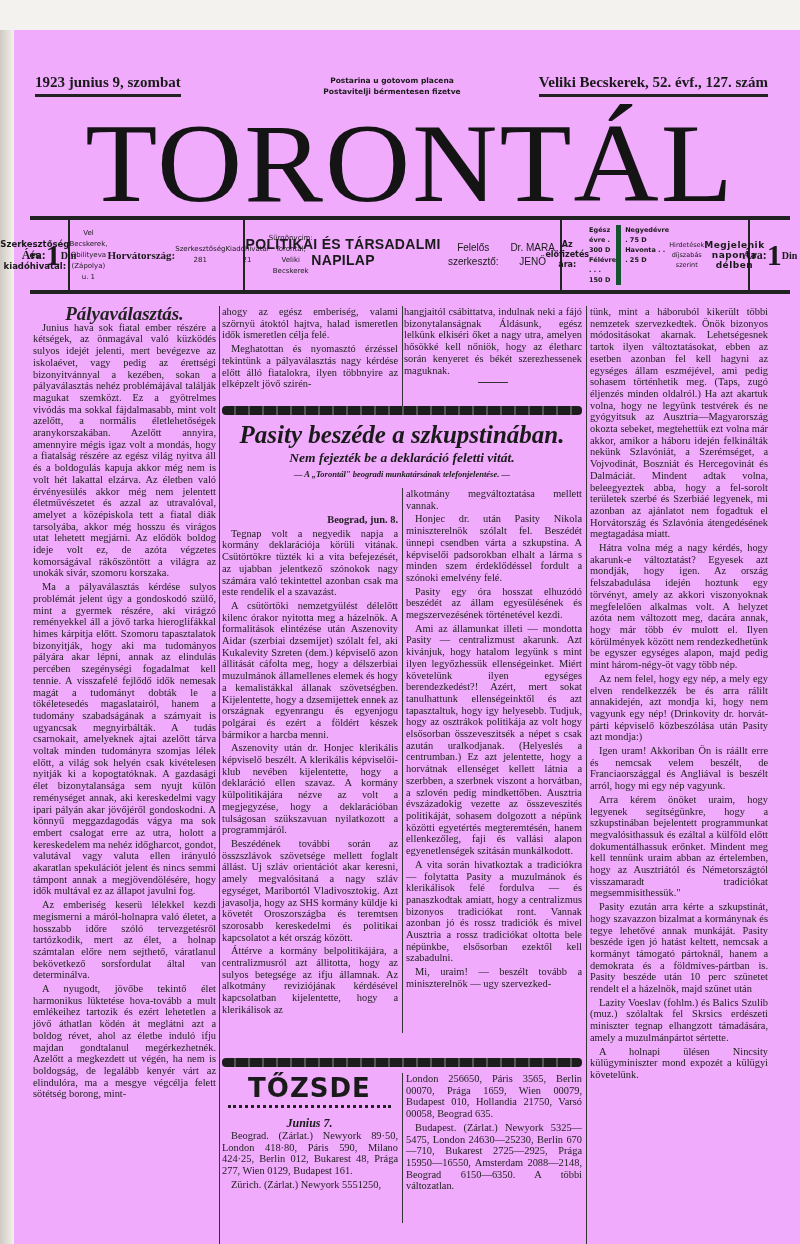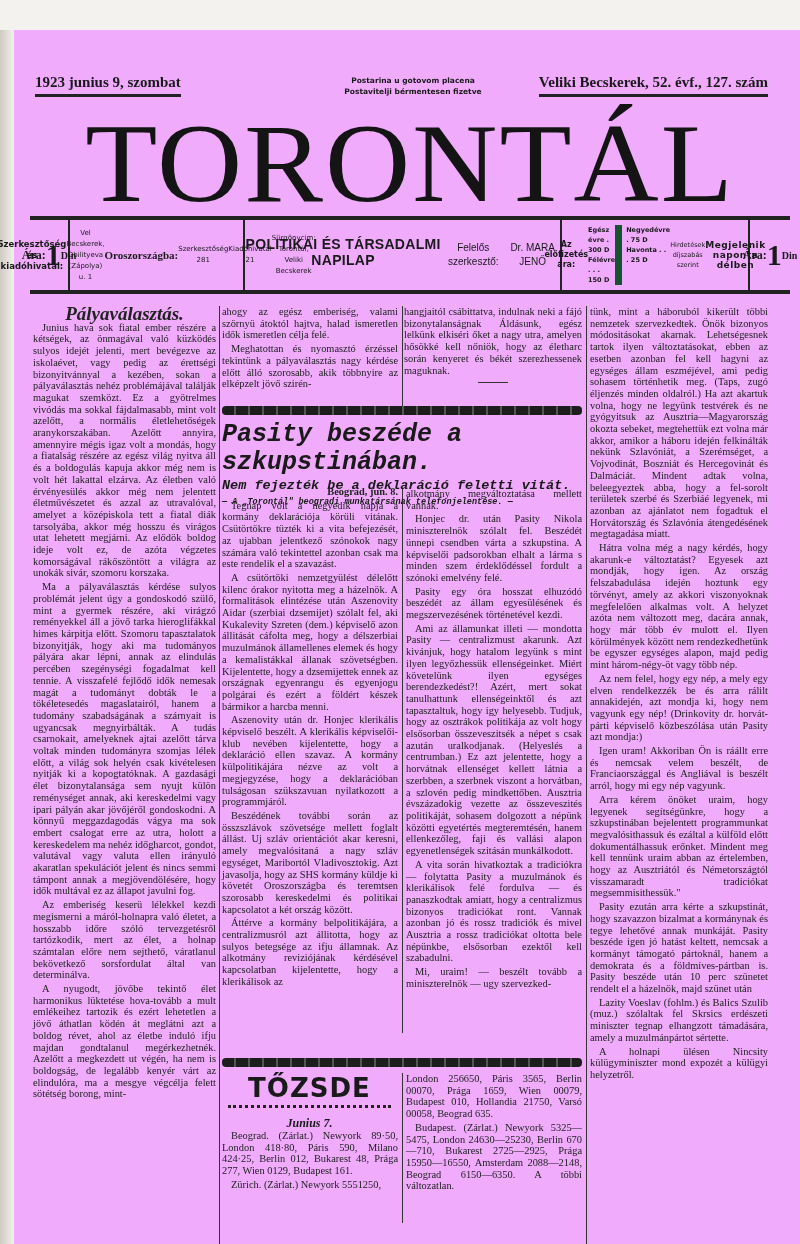--- a/index.html
+++ b/index.html
@@ -5,21 +5,21 @@
   * { box-sizing: border-box; margin: 0; padding: 0; }
   html, body { width: 800px; height: 1244px; background: #f4f2ee; overflow: hidden; }
   body { position: relative; font-family: "DejaVu Serif", serif; color: #1a1a1a; }
   .page { position: absolute; left: 0; top: 0; width: 800px; height: 1244px; background: #f0abfc; margin-top: 30px; }
   .binding { position: absolute; left: 0; top: 0; width: 14px; height: 1244px; background: linear-gradient(90deg,#cfcac2,#f3f1ec); }
 
   .topline { position: absolute; top: 44px; font-family: "Liberation Serif", serif; font-weight: bold; font-size: 15px; }
   .topline.left { left: 35px; }
   .topline.right { right: 32px; }
   .topline .rule { display:block; height: 3px; background:#222; margin-top: 3px; }
-  .postal { position: absolute; top: 45px; left: 338px; width: 150px; text-align: center; font-family: "DejaVu Sans", sans-serif; font-weight: bold; font-size: 7.5px; line-height: 11px; }
+  .postal { position: absolute; top: 45px; left: 317px; width: 150px; text-align: center; font-family: "DejaVu Sans", sans-serif; font-weight: bold; font-size: 7.5px; line-height: 11px; }
 
   .masthead { position: absolute; top: 80px; left: 30px; width: 760px; height: 108px; text-align: center;
     font-family: "Liberation Serif", serif; font-size: 118px; line-height: 108px; letter-spacing: 2px; color: #141414; font-weight: normal; transform: scaleY(0.95); }
 
   .infobar { position: absolute; top: 186px; left: 30px; width: 760px; height: 78px; border-top: 4px solid #222; border-bottom: 4px solid #222; display: flex; }
   .infobar .cell { border-right: 2px solid #222; display:flex; align-items:center; justify-content:center; text-align:center; }
   .infobar .cell:last-child { border-right: none; }
   .price { width: 40px; font-family: "Liberation Serif", serif; font-weight: bold; }
   .price .lbl { font-size: 12px; }
   .price .num { font-size: 30px; line-height: 30px; }
@@ -42,26 +42,26 @@
   .c1 { left: 33px; top: 276px; width: 183px; }
   .c2 { left: 222px; top: 276px; width: 176px; }
   .c3 { left: 404px; top: 276px; width: 178px; }
   .c4 { left: 590px; top: 276px; width: 178px; }
   .vrule { position: absolute; width: 1px; background: #333; }
 
   .h-paly { font-family: "Liberation Serif", serif; font-style: italic; font-weight: bold; font-size: 19px; text-align:center; margin: 2px 0 6px; text-indent:0 !important; }
 
   .divider { position: absolute; left: 222px; width: 360px; height: 9px; background: repeating-linear-gradient(90deg, #1d1d1d 0 12px, #555 12px 14px); border-radius: 4px; }
 
-  .pasity { position: absolute; left: 222px; top: 391px; width: 360px; text-align: left; font-family: Liberation Mono, monospace; }
+  .pasity { position: absolute; left: 222px; top: 391px; width: 360px; text-align: center; font-family: Liberation Serif, serif; }
   .pasity .t { font-style: italic; font-weight: bold; font-size: 25px; line-height: 28px; }
   .pasity .s { font-style: italic; font-weight: bold; font-size: 13.5px; line-height: 18px; }
   .pasity .r { font-style: italic; font-size: 8.5px; line-height: 14px; font-weight: bold; }
 
-  .p1 { left: 222px; top: 456px; width: 176px; }
+  .p1 { left: 222px; top: 484px; width: 176px; }
   .p2 { left: 406px; top: 458px; width: 176px; }
 
   .tozsde { position: absolute; left: 222px; top: 1043px; width: 175px; text-align:center; }
   .tozsde .logo { font-family: "DejaVu Sans", sans-serif; font-weight: bold; font-size: 26px; letter-spacing: 1px; border-bottom: 3px dotted #222; padding-bottom: 2px; margin: 0 6px; }
   .tozsde .date { font-family: "Liberation Serif", serif; font-style: italic; font-weight: bold; font-size: 12px; margin-top: 8px; }
   .bx1 { left: 222px; top: 1100px; width: 176px; }
   .bx2 { left: 406px; top: 1043px; width: 176px; }
 </style>
 </head>
 <body>
@@ -86,40 +86,40 @@
 
   <div class="infobar">
     <div class="cell price">
       <div class="lbl">Ára:</div>
       <div class="num">1</div>
       <div class="cur">Din</div>
     </div>
     <div class="cell office">
       <div class="b">Szerkesztőség és kiadóhivatal:</div>
       <div>Vel Becskerek, Obilityeva (Zápolya) u. 1</div>
-      <div class="tel">Oroszországba:</div>
+      <div class="tel">Horvátország:</div>
       <div class="row">
         <span>Szerkesztőség 281</span>
         <span>Kiadóhivatal 21</span>
       </div>
       <div>Sürgönycim: Torontál, Veliki Becskerek</div>
     </div>
     <div class="cell center">
       <div class="tag">POLITIKAI ÉS TÁRSADALMI NAPILAP</div>
       <div class="ed">Felelős szerkesztő:</div>
       <div class="ed">Dr. MARA JENŐ</div>
     </div>
     <div class="cell subs">
       <div class="h">Az előfizetés ára:</div>
       <div class="grid">
         <div>
           <div>Egész évre . 300 D</div>
           <div>Félévre . . . 150 D</div>
         </div>
-        <div style="border-left:7px solid #14532d;padding-left:4px">
+        <div style="border-left:5px solid #14532d;padding-left:4px">
           <div>Negyedévre . 75 D</div>
           <div>Havonta . . . 25 D</div>
         </div>
       </div>
       <div>Hirdetések díjszabás szerint</div>
       <div class="big">Megjelenik naponta délben</div>
     </div>
     <div class="cell price">
       <div class="lbl">Ára:</div>
       <div class="num">1</div>
@@ -136,21 +136,21 @@
   <div class="col c1">
     <p class="h-paly">Pályaválasztás.</p>
     <p>Junius hava sok fiatal ember részére a kétségek, az önmagával való küzködés sulyos idejét jelenti, mert bevégezve az iskolaévet, vagy pedig az érettségi bizonyitvánnyal a kezében, sokan a pályaválasztás nehéz problémájával találják magukat szemközt. Ez a gyötrelmes vivódás ma sokkal fájdalmasabb, mint volt azelőtt, a normális életlehetőségek aranykorszakában. Azelőtt annyira, amennyire mégis igaz volt a mondás, hogy a fiatalság részére az egész világ nyitva áll és a boldogulás kapuja akkor még nem is volt hét lakattal elzárva. Az életben való érvényesülés akkor még nem jelentett életművészetet és azzal az utravalóval, amelyet a középiskola tett a fiatal diák tarsolyába, akkor még hosszu és virágos utat lehetett megjárni. Az elődök boldog ideje volt ez, de azóta végzetes komorságával rákőszöntött a világra az unokák sivár, szomoru korszaka.</p>
     <p>Ma a pályaválasztás kérdése sulyos problémát jelent úgy a gondoskodó szülő, mint a gyermek részére, aki virágzó reményekkel áll a jövő tarka hieroglifákkal himes kárpitja előtt. Szomoru tapasztalatok bizonyitják, hogy aki ma tudományos pályára akar lépni, annak az elindulás percében szegénységi fogadalmat kell tennie. A visszafelé fejlődő idők nemesak magát a tudományt dobták le a tökéletesedés magaslatairól, hanem a tudomány szabadságának a szárnyait is ugyancsak megnyirbálták. A tudás csarnokait, amelyeknek ajtai azelőtt tárva voltak minden tudományra szomjas lélek előtt, a világ sok helyén csak kivételesen nyitják ki a kopogtatóknak. A gazdasági élet bizonytalansága sem nyujt külön reménységet annak, aki kereskedelmi vagy ipari pályán akar jövőjéről gondoskodni. A könnyű meggazdagodás vágya ma sok embert csalogat erre az utra, holott a kereskedelem ma nehéz időgharcot, gondot, valutával vagy valuta ellen irányuló akaratlan spekulációt jelent és nincs semmi támpont annak a megjövendölésére, hogy idők multával ez az állapot javulni fog.</p>
     <p>Az emberiség keserü lélekkel kezdi megismerni a máról-holnapra való életet, a hosszabb időre szóló tervezgetésről tartózkodik, mert az élet, a holnap számtalan előre nem sejthető, váratlanul bekövetkező sorsfordulat által van determinálva.</p>
     <p>A nyugodt, jövőbe tekintő élet harmonikus lüktetése hova-tovább a mult emlékeihez tartozik és ezért lehetetlen a jövő áthatlan ködén át meglátni azt a boldog révet, ahol az életbe induló ifju majdan gondtalanul megérkezhetnék. Azelőtt a megkezdett ut végén, ha nem is boldogság, de legalább kenyér várt az elindulóra, ma a mesgye végcélja felett sötétség borong, mint-</p>
   </div>
 
   <div class="col c2">
     <p style="text-indent:0">ahogy az egész emberiség, valami szörnyü átoktól hajtva, halad ismeretlen idők ismeretlen célja felé.</p>
-    <p>Meghatottan és nyomasztó érzéssel tekintünk a pályaválasztás nagy kérdése előtt álló szorosabb, akik többnyire az elképzelt jövő szirén-</p>
+    <p>Meghatottan és nyomasztó érzéssel tekintünk a pályaválasztás nagy kérdése előtt álló fiatalokra, ilyen többnyire az elképzelt jövő szirén-</p>
   </div>
   <div class="col c3">
     <p style="text-indent:0">hangjaitól csábittatva, indulnak neki a fájó bizonytalanságnak Áldásunk, egész lelkünk elkiséri őket a nagy utra, amelyen hősökké kell nőniök, hogy az életharc során kenyeret és békét szerezhessenek maguknak.</p>
     <div style="width:30px;height:1px;background:#333;margin:6px auto 0"></div>
   </div>
 
   <div class="divider" style="top:376px"></div>
 
   <div class="pasity">
     <div class="t">Pasity beszéde a szkupstinában.</div>
@@ -175,21 +175,21 @@
     <p>Mi, uraim! — beszélt tovább a miniszterelnök — ugy szervezked-</p>
   </div>
   <div class="col c4">
     <p style="text-indent:0">tünk, mint a háboruból kikerült többi nemzetek szervezkedtek. Önök bizonyos módositásokat akarnak. Lehetségesnek tartok ilyen változtatásokat, ebben az esetben azonban fel kell hagyni az egységes állam eszméjével, ami pedig sohasem történhetik meg. (Taps, zugó éljenzés minden oldalról.) Ha azt akartuk volna, hogy ne legyünk testvérek és ne gyógyitsuk az Ausztria—Magyarország okozta sebeket, megtehettük ezt volna már akkor, amikor a háboru idején felkinálták nekünk Szlavóniát, a Szerémséget, a Vojvodinát, Boszniát és Hercegovinát és Dalmáciát. Mindent adtak volna, beleegyeztek abba, hogy a fel-sorolt területek szerbé és Szerbiáé legyenek, mi azonban az ajánlatot nem fogadtuk el Horvátország és Szlavónia átengedésének megtagadása miatt.</p>
     <p>Hátra volna még a nagy kérdés, hogy akarunk-e változtatást? Egyesek azt mondják, hogy igen. Az ország felszabadulása idején hoztunk egy törvényt, amely az akkori viszonyoknak megfelelően alkalmas volt. A helyzet azóta nem változott meg, dacára annak, hogy már több év mulott el. Ilyen körülmények között nem rendezkedhetünk be egyszer egységes alapon, majd pedig mint három-négy-öt vagy több nép.</p>
     <p>Az nem felel, hogy egy nép, a mely egy elven rendelkezzék be és arra rálilt annakidején, azt mondja ki, hogy nem vagyunk egy nép! (Drinkovity dr. horvát-párti képviselő közbeszólása után Pasity azt mondja:)</p>
     <p>Igen uram! Akkoriban Ön is ráállt erre és nemcsak velem beszélt, de Franciaországgal és Angliával is beszélt arról, hogy mi egy nép vagyunk.</p>
     <p>Arra kérem önöket uraim, hogy legyenek segítségünkre, hogy a szkupstinában bejelentett programmunkat megvalósithassuk és ezáltal a külföld előtt dokumentálhassuk erőnket. Mindent meg kell tennünk uraim abban az értelemben, hogy az Ausztriától és Németországtól visszamaradt tradiciókat megsemmisithessük."</p>
     <p>Pasity ezután arra kérte a szkupstinát, hogy szavazzon bizalmat a kormánynak és tegye lehetővé annak munkáját. Pasity beszéde igen jó hatást keltett, nemcsak a kormányt támogató pártoknál, hanem a demokrata és a földmíves-pártban is. Pasity beszéde után 10 perc szünetet rendelt el a házelnök, majd szünet után</p>
     <p>Lazity Voeslav (fohlm.) és Balics Szulib (muz.) szólaltak fel Skrsics erdészeti miniszter tegnap elhangzott támadására, amely a muzulmánpártot sértette.</p>
-    <p>A holnapi ülésen Nincsity külügyminiszter mond expozét a külügyi helyzetről.</p>
+    <p>A holnapi ülésen Nincsity külügyminiszter mond expozét a külügyi követelünk.</p>
   </div>
 
   <div class="divider" style="top:1028px"></div>
 
   <div class="tozsde">
     <div class="logo">TŐZSDE</div>
     <div class="date">Junius 7.</div>
   </div>
   <div class="col bx1">
     <p>Beograd. (Zárlat.) Newyork 89·50, London 418·80, Páris 590, Milano 424·25, Berlin 012, Bukarest 48, Prága 277, Wien 0129, Budapest 161.</p>

